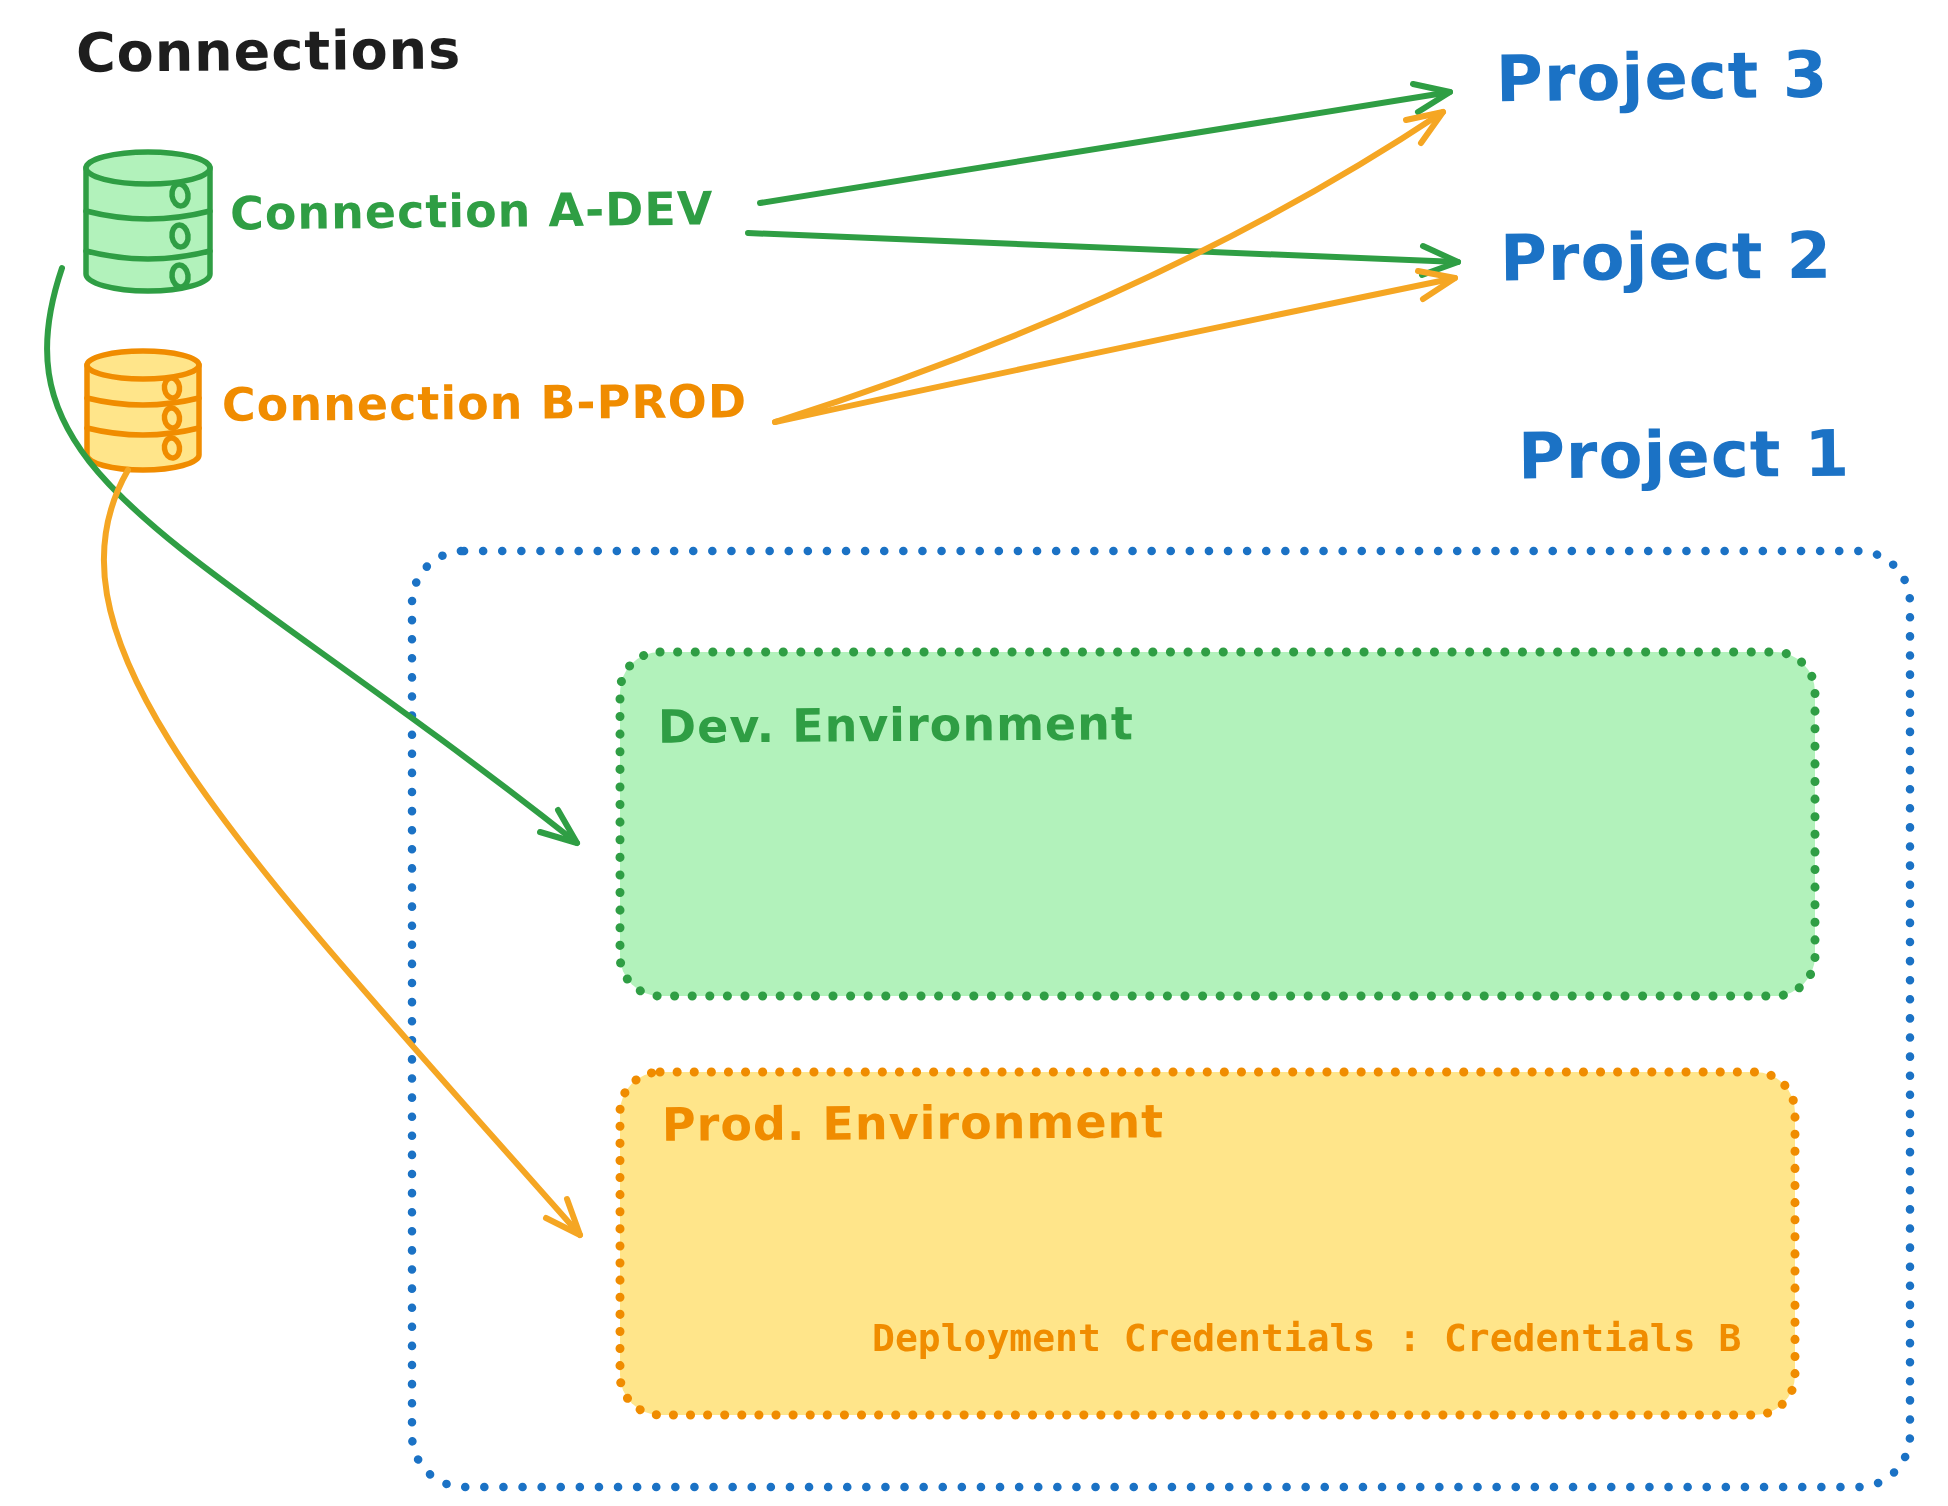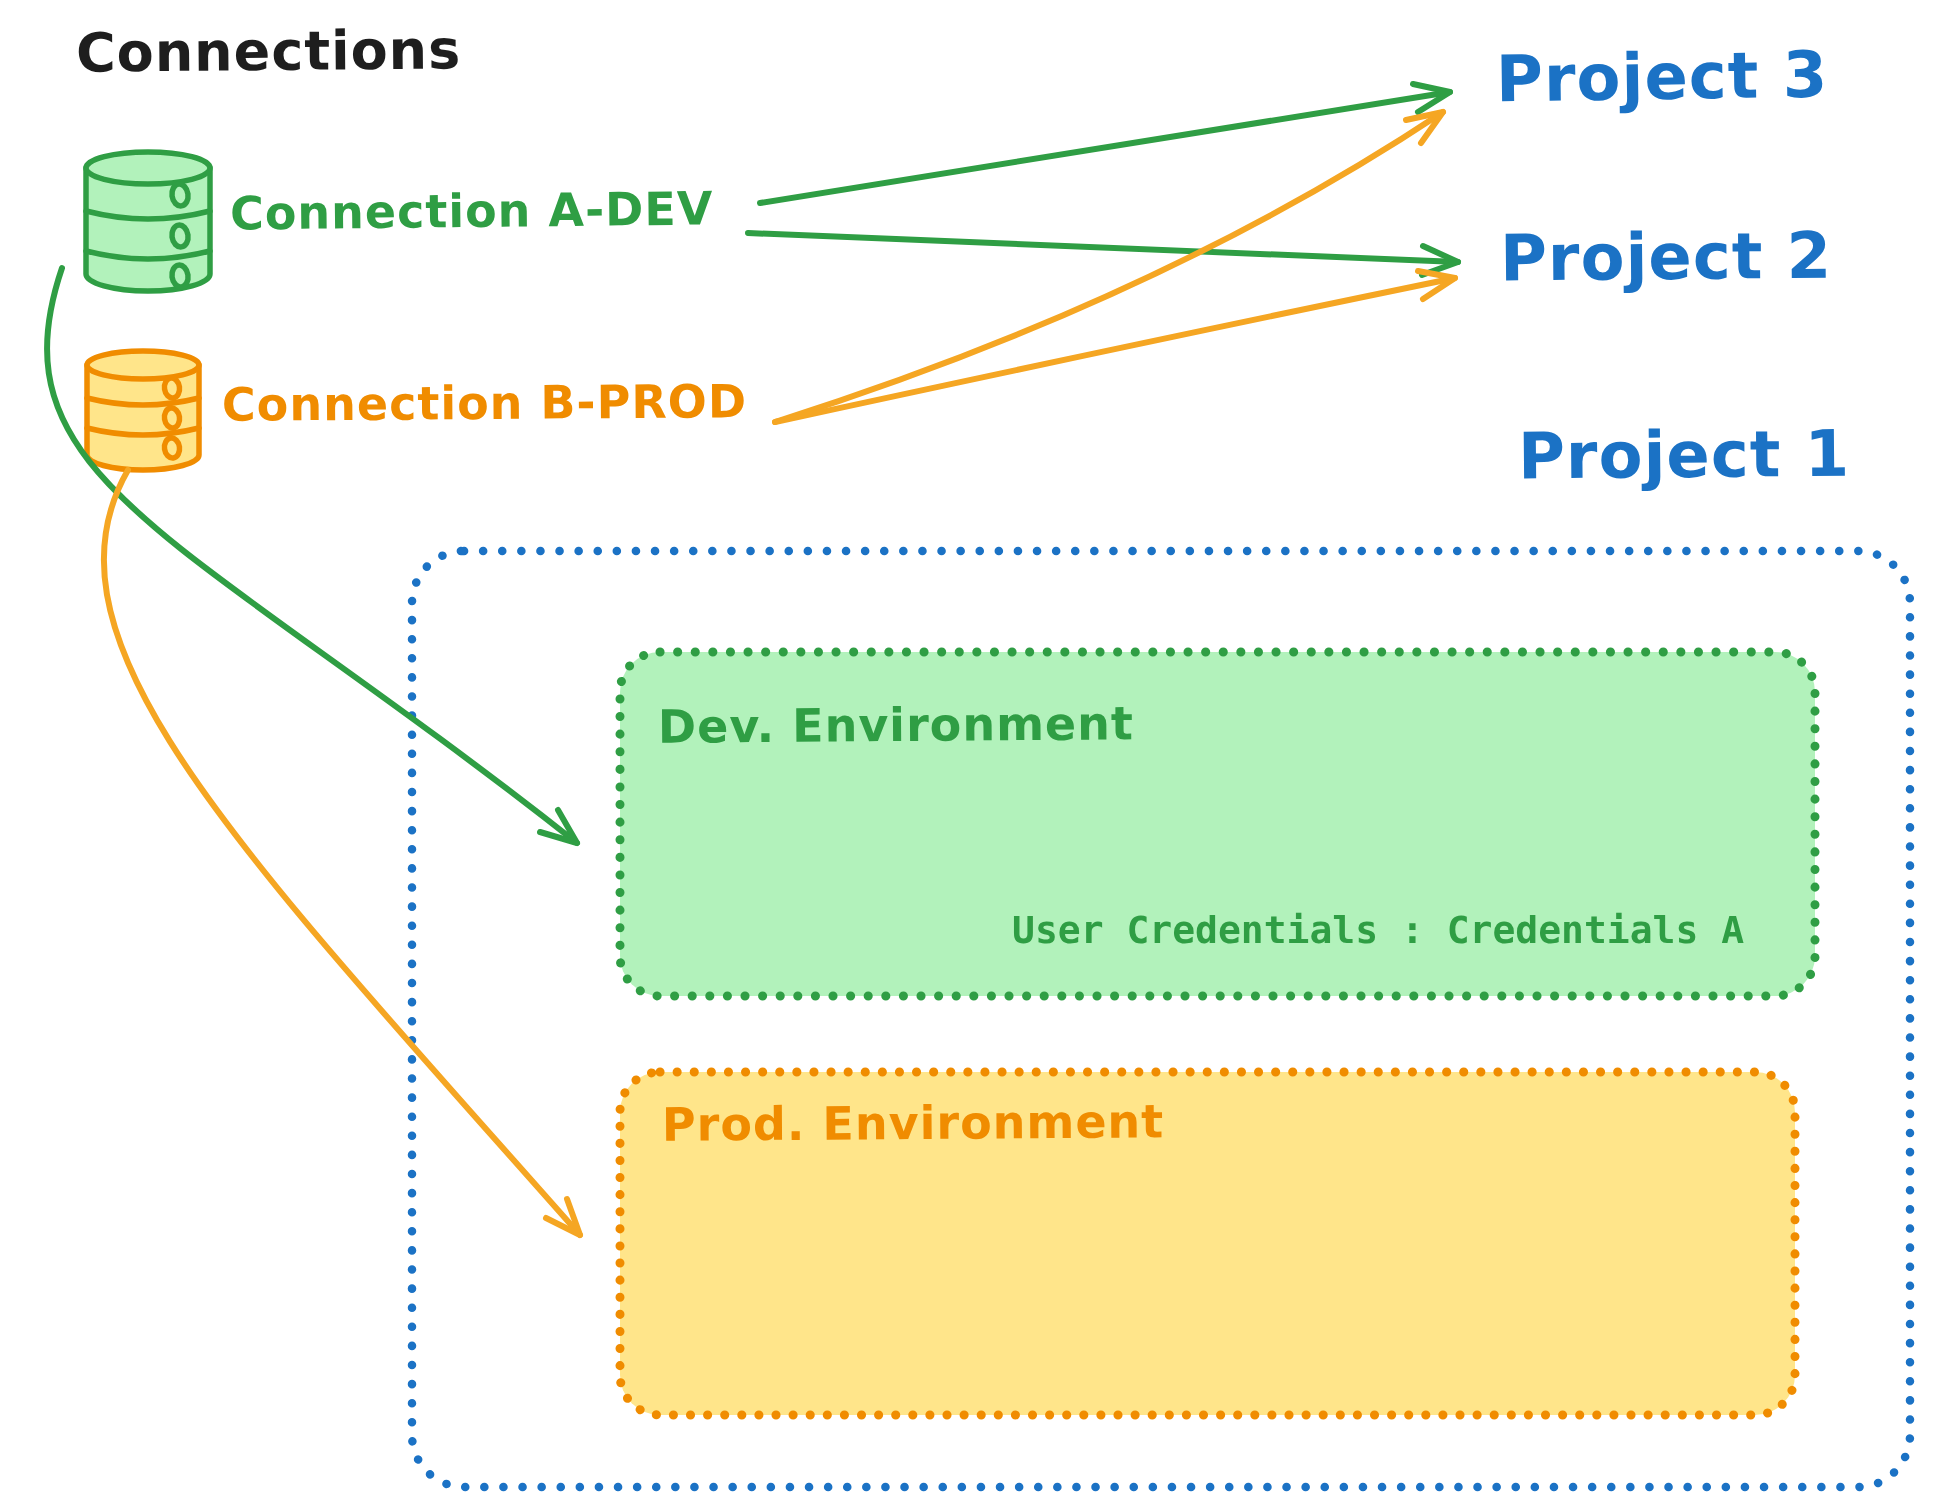--- a/index.html
+++ b/index.html
@@ -102,17 +102,17 @@
   <div class="label t-connections">Connections</div>
 
   <div class="label t-conn-a">Connection A-DEV</div>
   <div class="label t-conn-b">Connection B-PROD</div>
 
   <div class="label t-project t-p3">Project 3</div>
   <div class="label t-project t-p2">Project 2</div>
   <div class="label t-project t-p1">Project 1</div>
 
   <div class="label t-dev">Dev. Environment</div>
-  <div class="label t-cred t-devcred">User Credentials : Credentials A</div>
 
   <div class="label t-prod">Prod. Environment</div>
+  <div class="label t-cred t-prodcred">Deployment Credentials : Credentials B</div>
 
 </div>
 
 </body></html>

